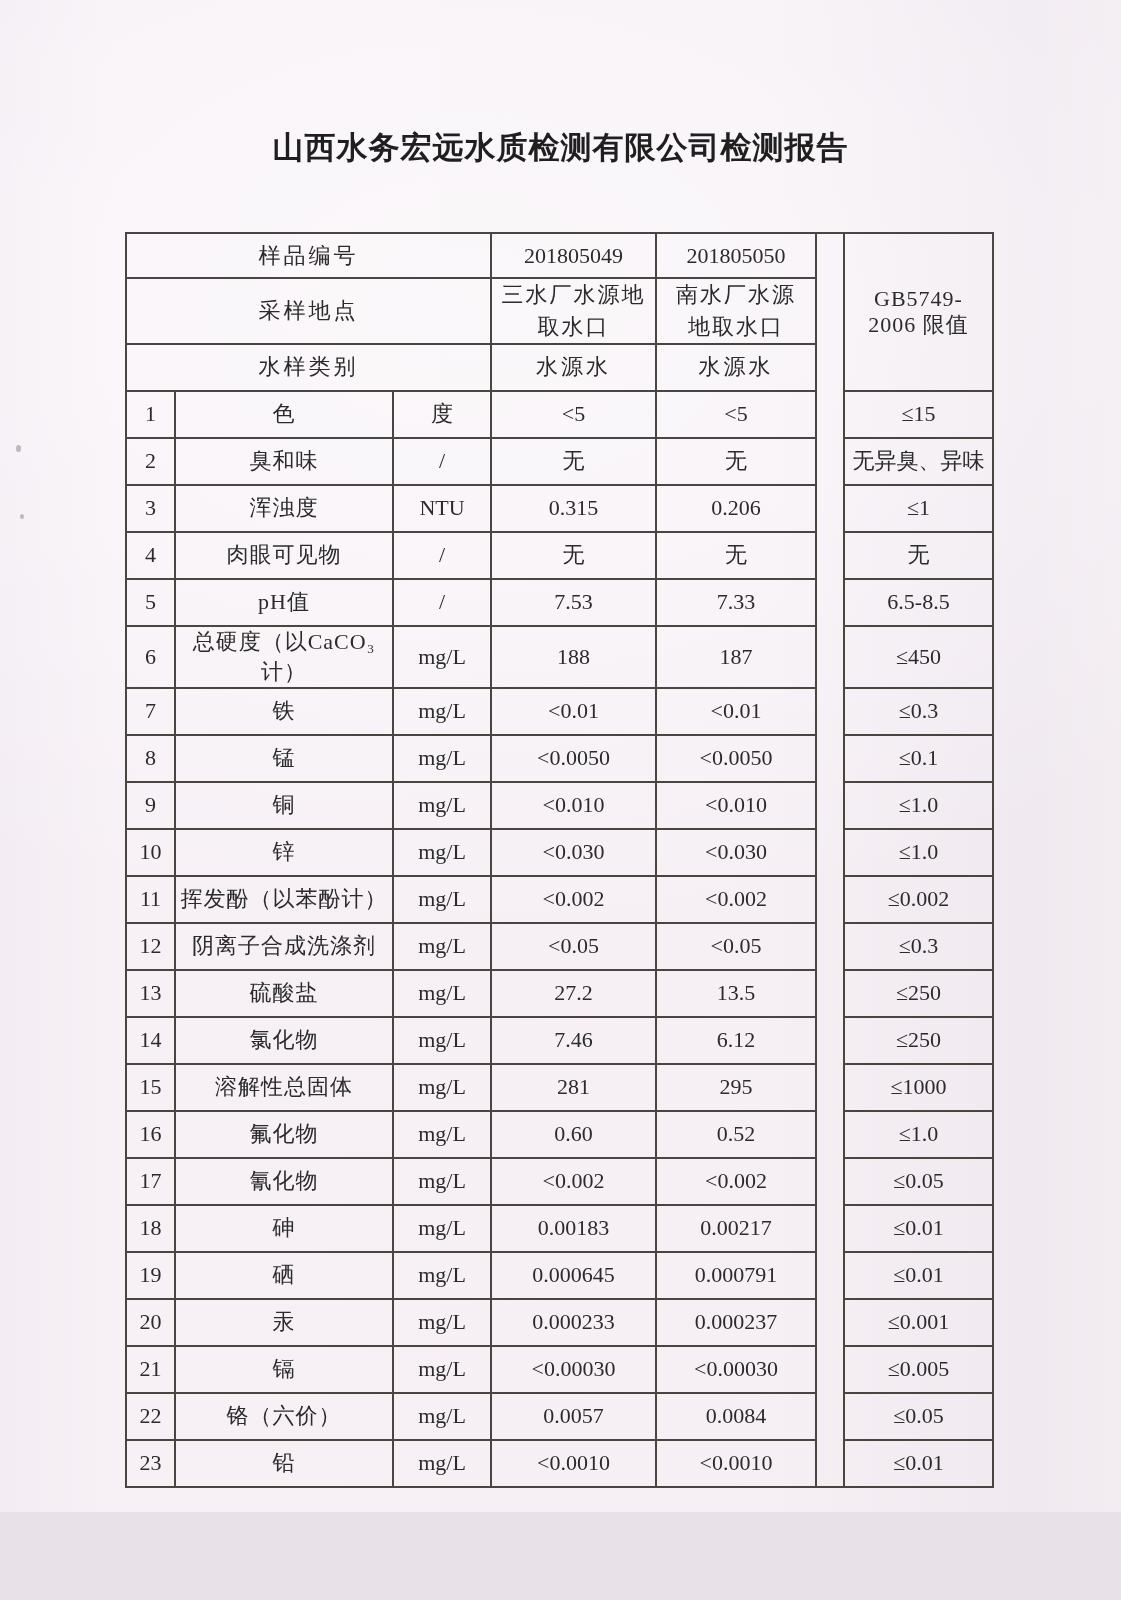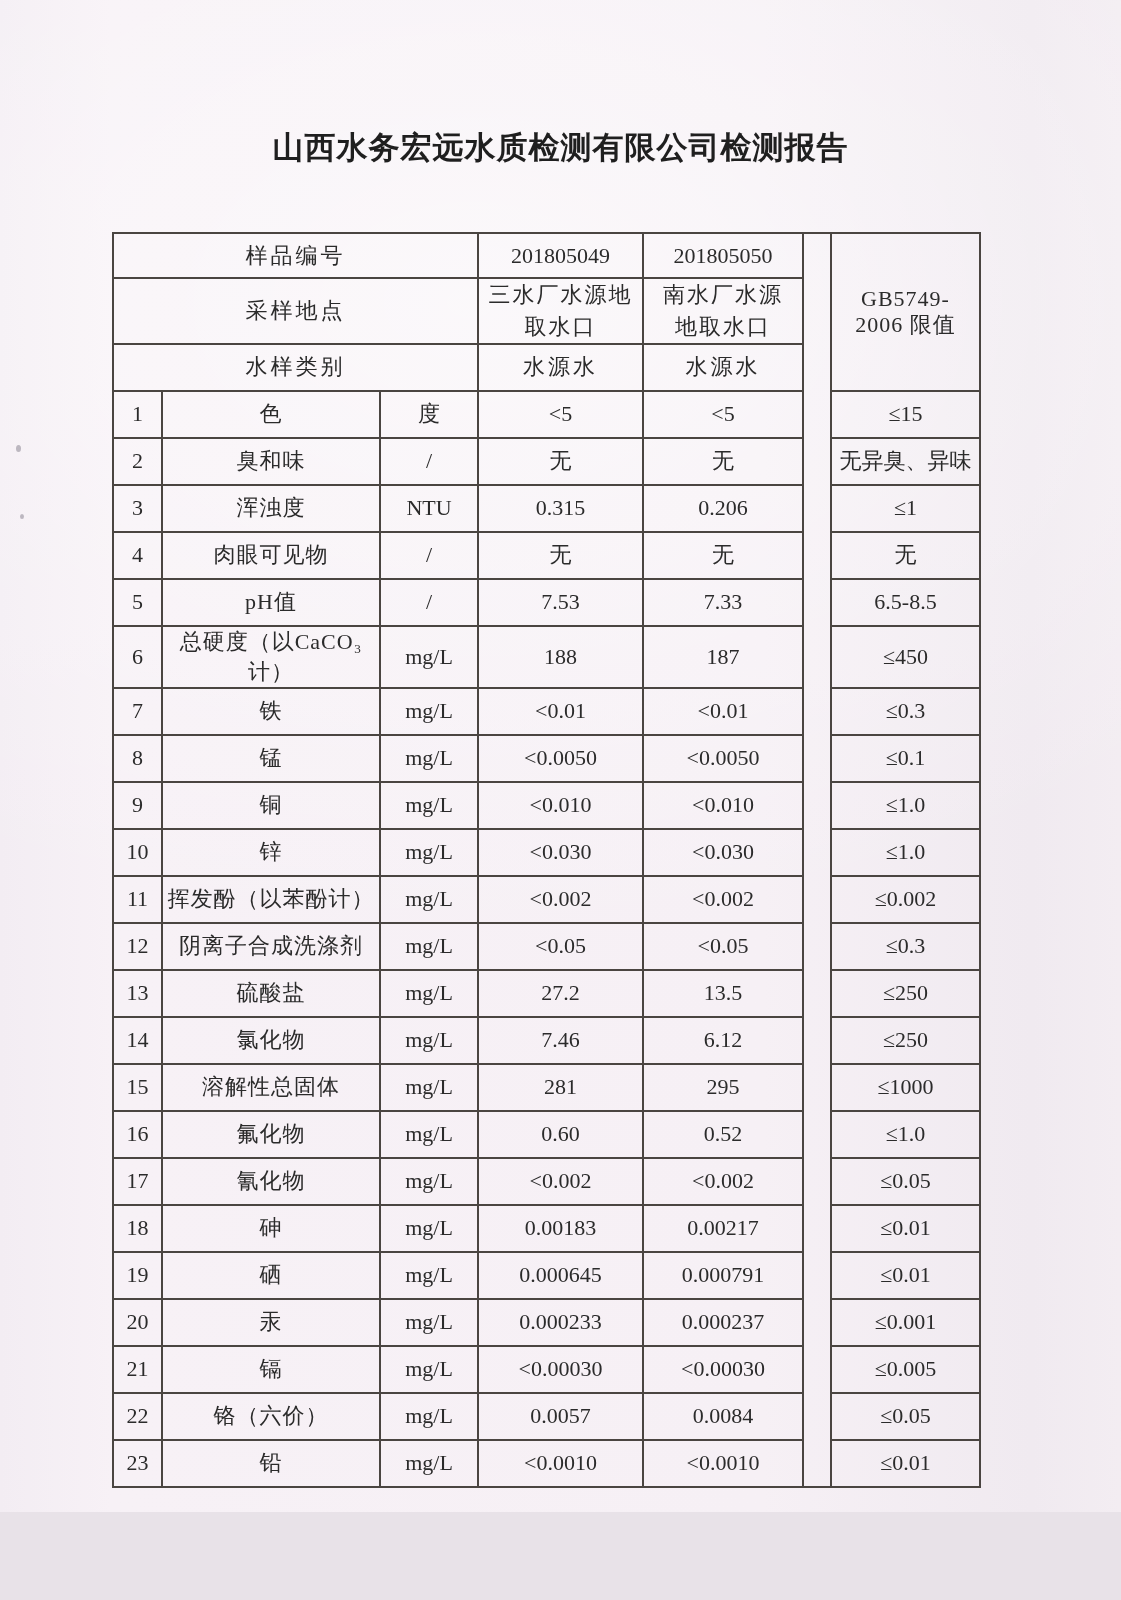--- a/index.html
+++ b/index.html
@@ -40,21 +40,21 @@
     justify-content: space-between;
     align-items: baseline;
     font-size: 22px;
     color: #242424;
   }
   .meta-row .report-no { letter-spacing: 0.5px; }
   .meta-row .page-ind  { letter-spacing: 1px; }
 
   table.report {
     position: absolute;
-    left: 112px;
+    left: 125px;
     top: 232px;
     width: 867px;
     border-collapse: collapse;
     table-layout: fixed;
     padding-left: 26px;
   }
   table.report td {
     border: 2px solid #4a4541;
     text-align: center;
     vertical-align: middle;

